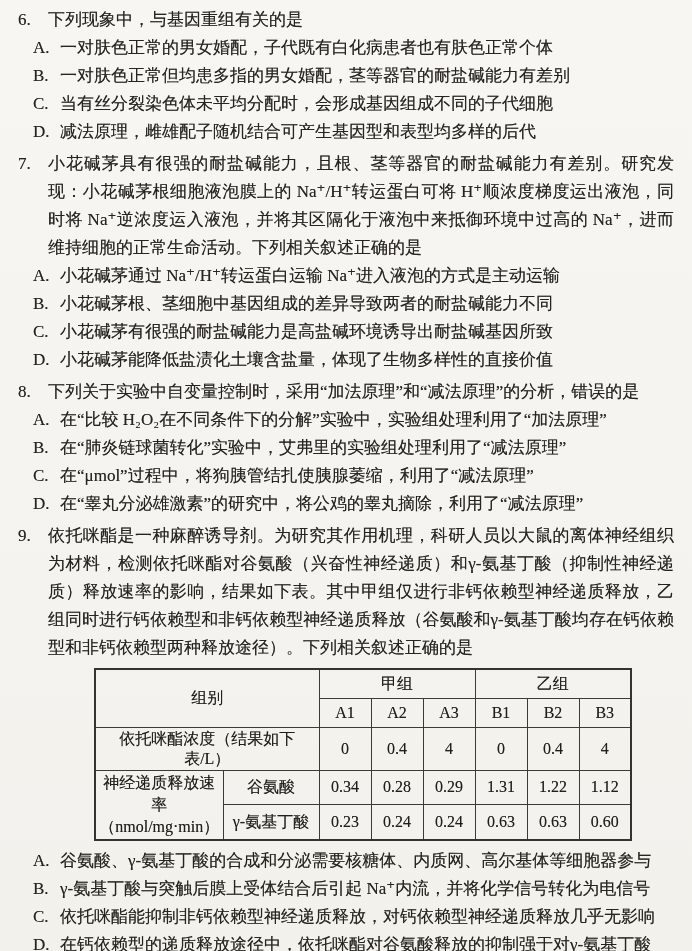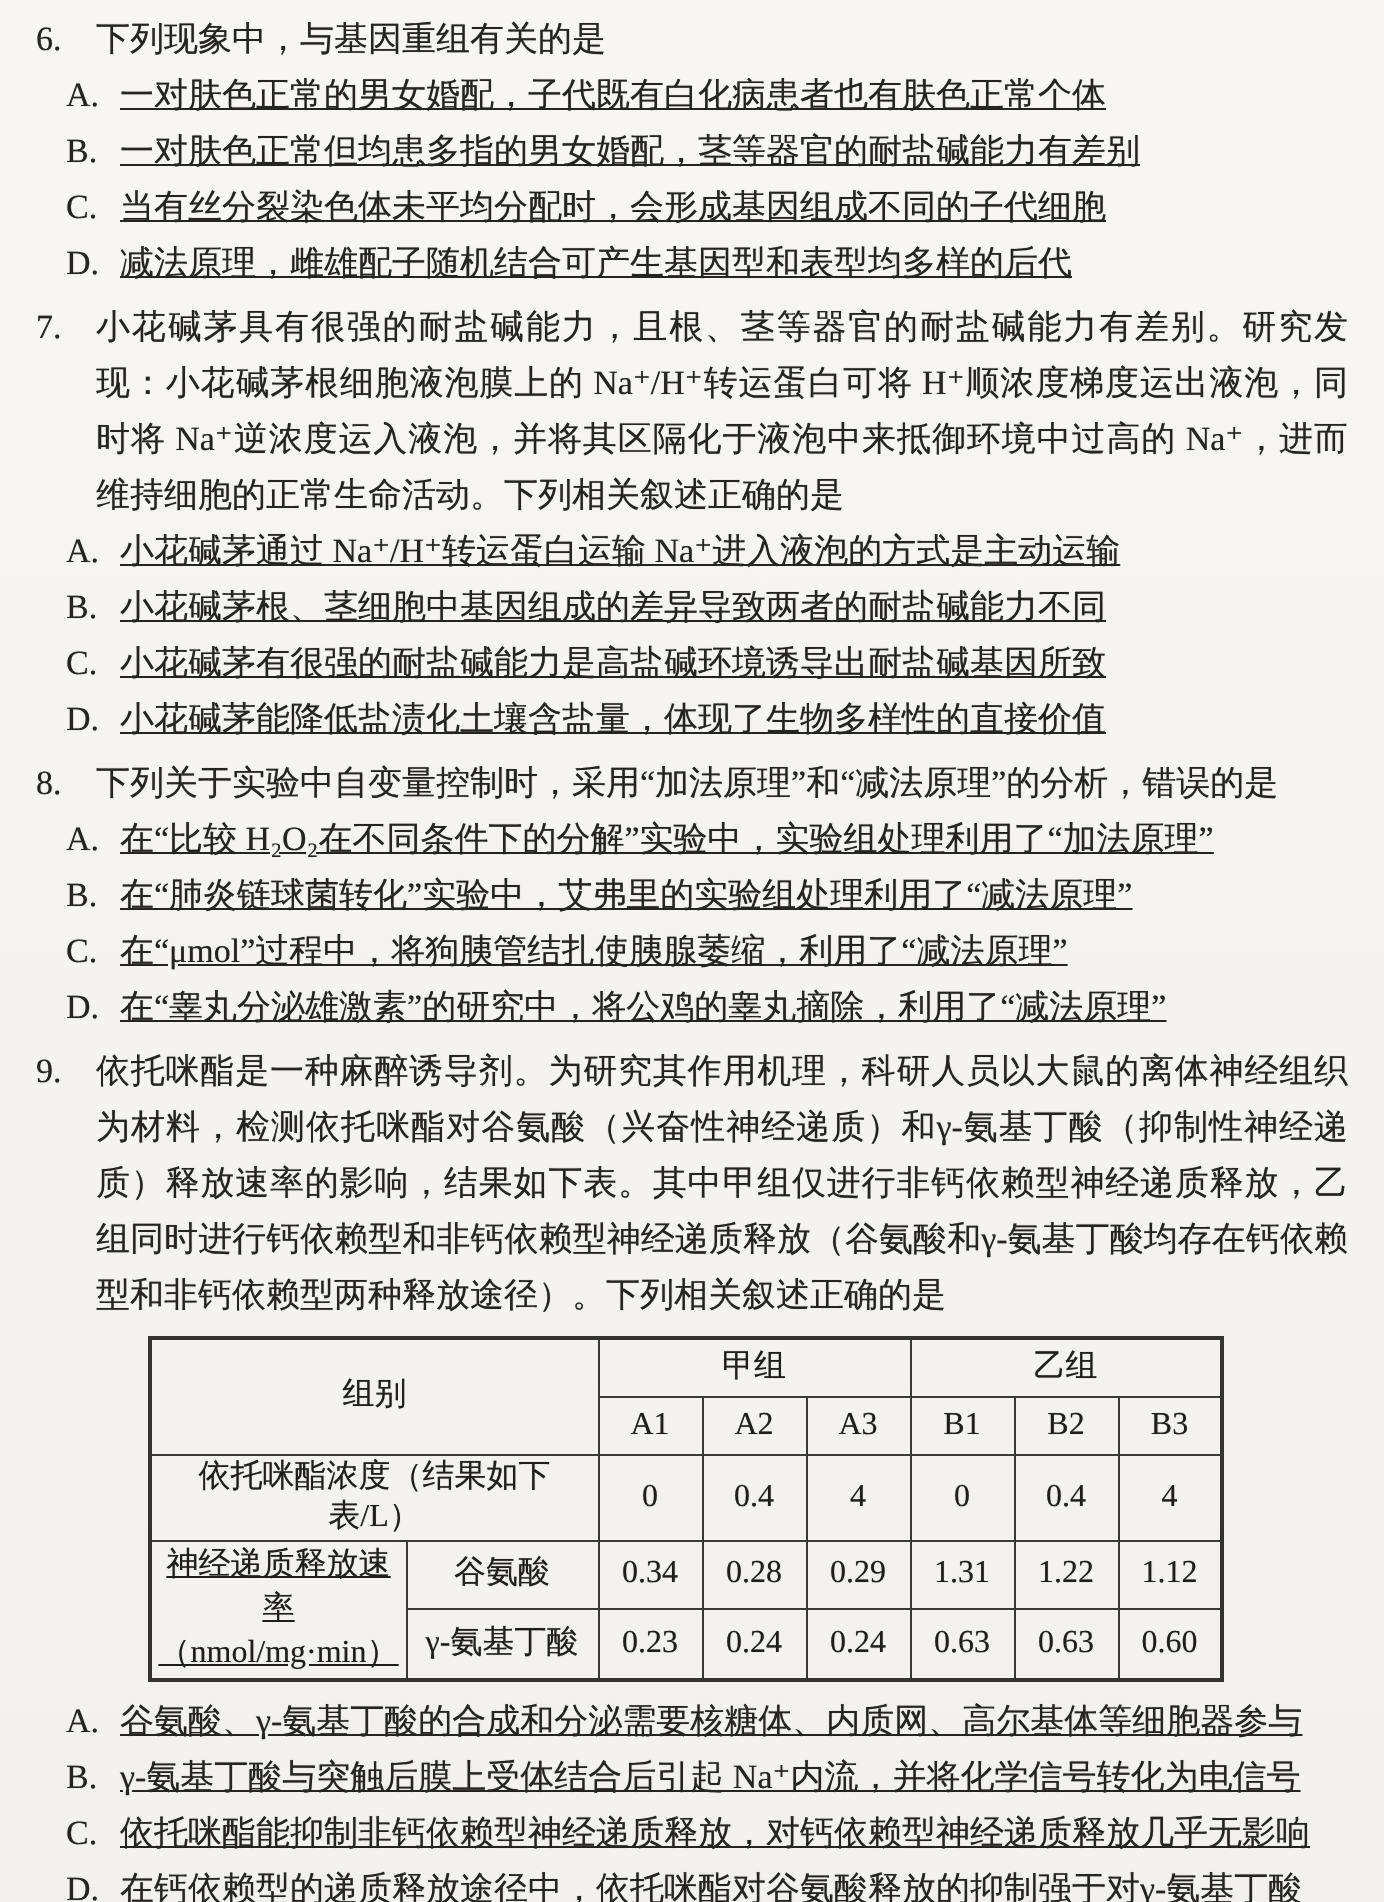--- a/index.html
+++ b/index.html
@@ -17,38 +17,38 @@
     overflow: hidden;
     text-shadow: 0 0 0.4px rgba(40,38,34,0.55);
   }
   .question { margin-top: 4px; }
   .question:first-child { margin-top: 0; }
   .q-head { display: flex; }
   .q-num { flex: 0 0 30px; }
   .q-stem { flex: 1; text-align: justify; }
   .opt { display: flex; padding-left: 15px; }
   .opt-label { flex: 0 0 27px; }
-  .opt-text { flex: 1; text-align: justify; text-decoration: underline; }
+  .opt-text { flex: 1; text-align: justify; }
   table.results {
     border-collapse: collapse;
-    margin: 6px 0 6px 56px;
+    margin: 6px 0 6px 76px;
     font-size: 16px;
     line-height: 20px;
     color: #201e1a;
   }
   table.results td {
     border: 1.4px solid #3c3a35;
     text-align: center;
     vertical-align: middle;
     padding: 1px 2px;
   }
   table.results { border: 2px solid #35332e; }
   .h30 { height: 29px; }
   .h32 { height: 31px; }
-  .rate-label div { line-height: 22px; text-decoration: underline; }
+  .rate-label div { line-height: 22px; }
   .footer-clip {
     position: absolute;
     left: 0; right: 0; bottom: 0;
     height: 7px;
     overflow: hidden;
     text-align: center;
   }
 </style>
 </head>
 <body>

